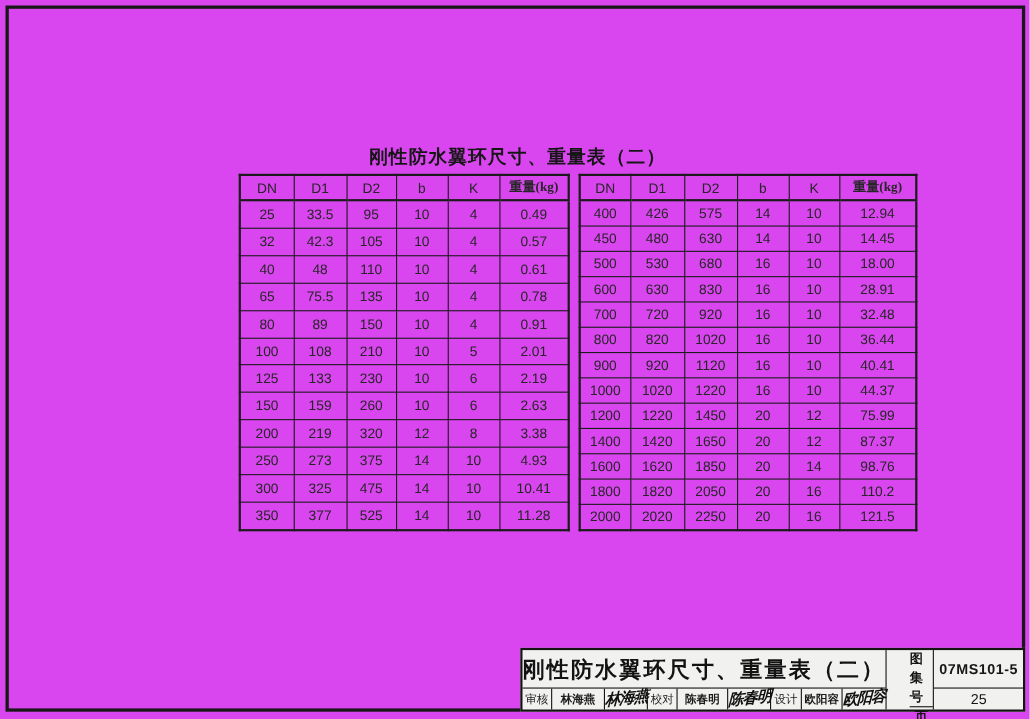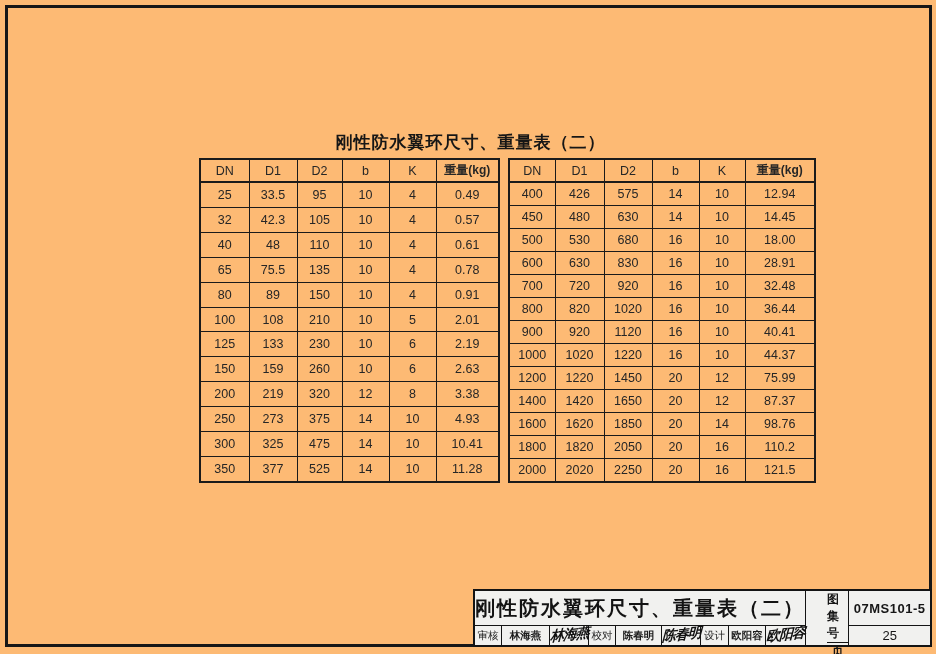--- a/index.html
+++ b/index.html
@@ -1,48 +1,48 @@
 <!DOCTYPE html>
 <html><head>
 <meta charset="utf-8">
 <style>
   html,body { margin:0; padding:0; background:#e9e9e7; }
   body { font-family:"Liberation Sans", sans-serif; color:#222; }
   .page {
     position:relative; width:936px; height:654px;
-    background:#fdba74; overflow:hidden; margin:0 auto;
+    background:#d946ef; overflow:hidden; margin:0 auto;
   }
   
   .frame {
     position:absolute; left:5px; top:5px; width:921px; height:636px;
     border:3px solid #171717;
   }
   
   .sheet-title {
     position:absolute; left:163px; top:131px; width:615px;
     text-align:center; font-size:17px; font-weight:bold;
     letter-spacing:1px; color:#161616;
   }
   
   .tables {
-    position:absolute; left:151px; top:158px; display:flex; gap:8px;padding-left:48px;
+    position:absolute; left:169px; top:158px; display:flex; gap:8px;padding-left:48px;
   }
   table.dim {
     border-collapse:collapse; table-layout:fixed;
     border:2px solid #1b1b1b;
   }
   table.dim th, table.dim td {
     border:1px solid #1b1b1b; text-align:center; vertical-align:middle;
     padding:0; height:22px; font-size:12.5px; color:#262626;
     overflow:hidden; white-space:nowrap;
   }
   table.dim thead th {
     font-weight:400; border-bottom:2px solid #1b1b1b; height:21px;
   }
-  table.dim thead th:last-child { font-weight:700; font-size:12px; }
+  table.dim thead th:last-child { font-weight:700; font-size:12px;font-family:Liberation Serif, serif; }
   
   .tblock {
     position:absolute; left:473px; top:589px; width:459px; height:58px;
     border:2px solid #141414; box-sizing:border-box; display:flex;
     background:#f1f1ef;
   }
   .tb-left { width:331px; display:flex; flex-direction:column; box-sizing:border-box; }
   .tb-title {
     flex:1; display:flex; align-items:center; justify-content:center;
     font-size:20px; font-weight:bold; letter-spacing:2px; color:#131313;

